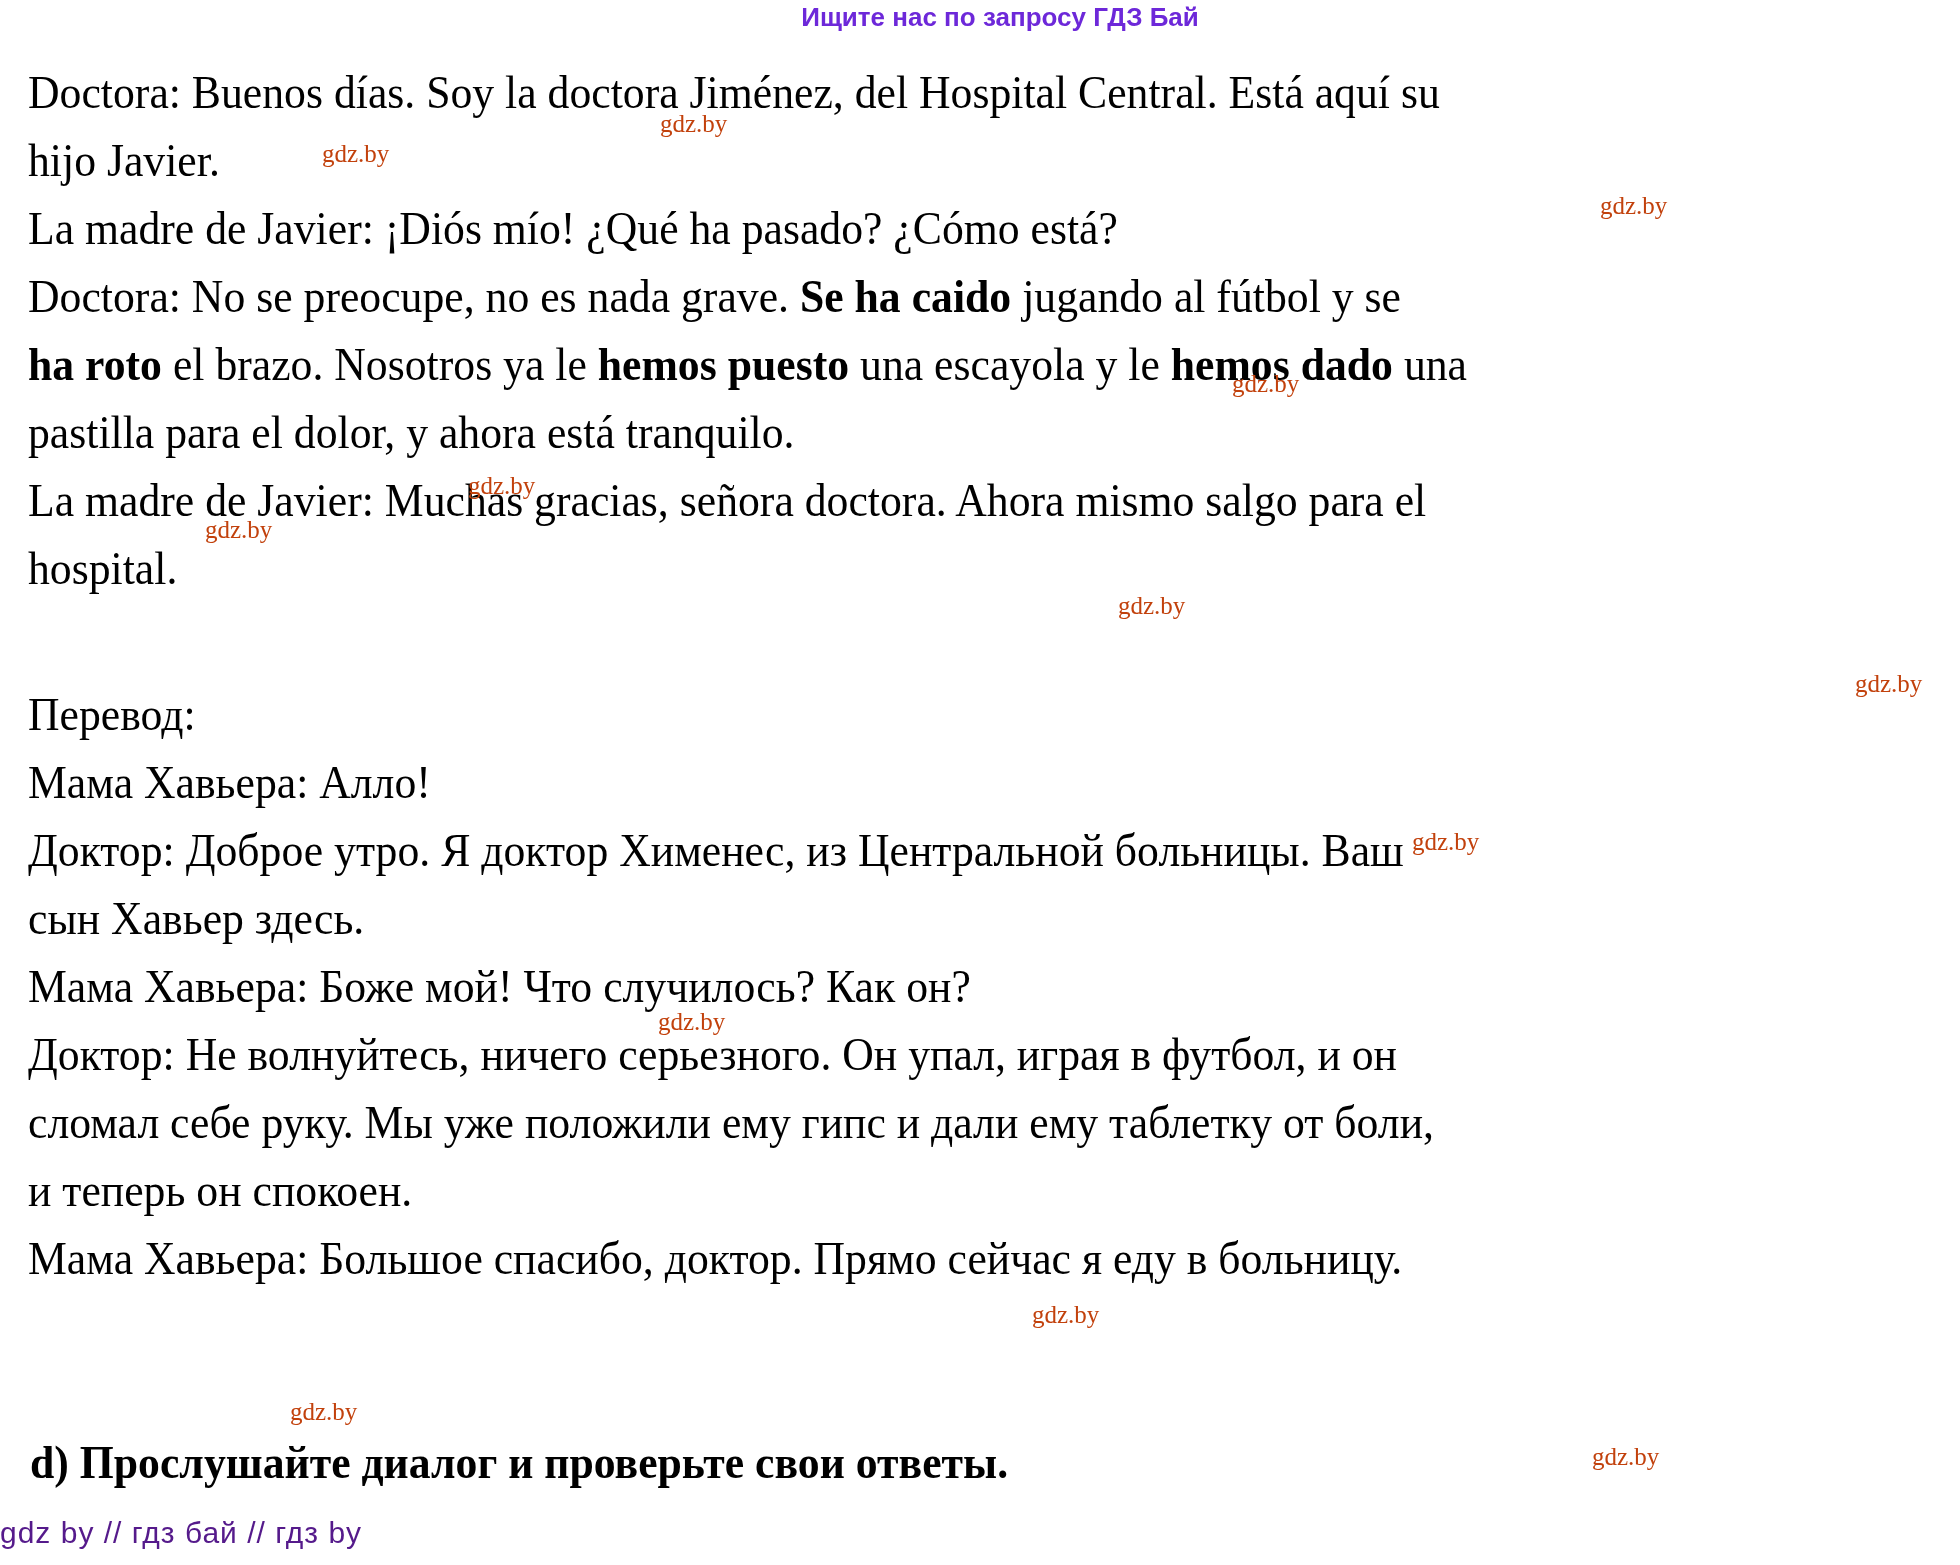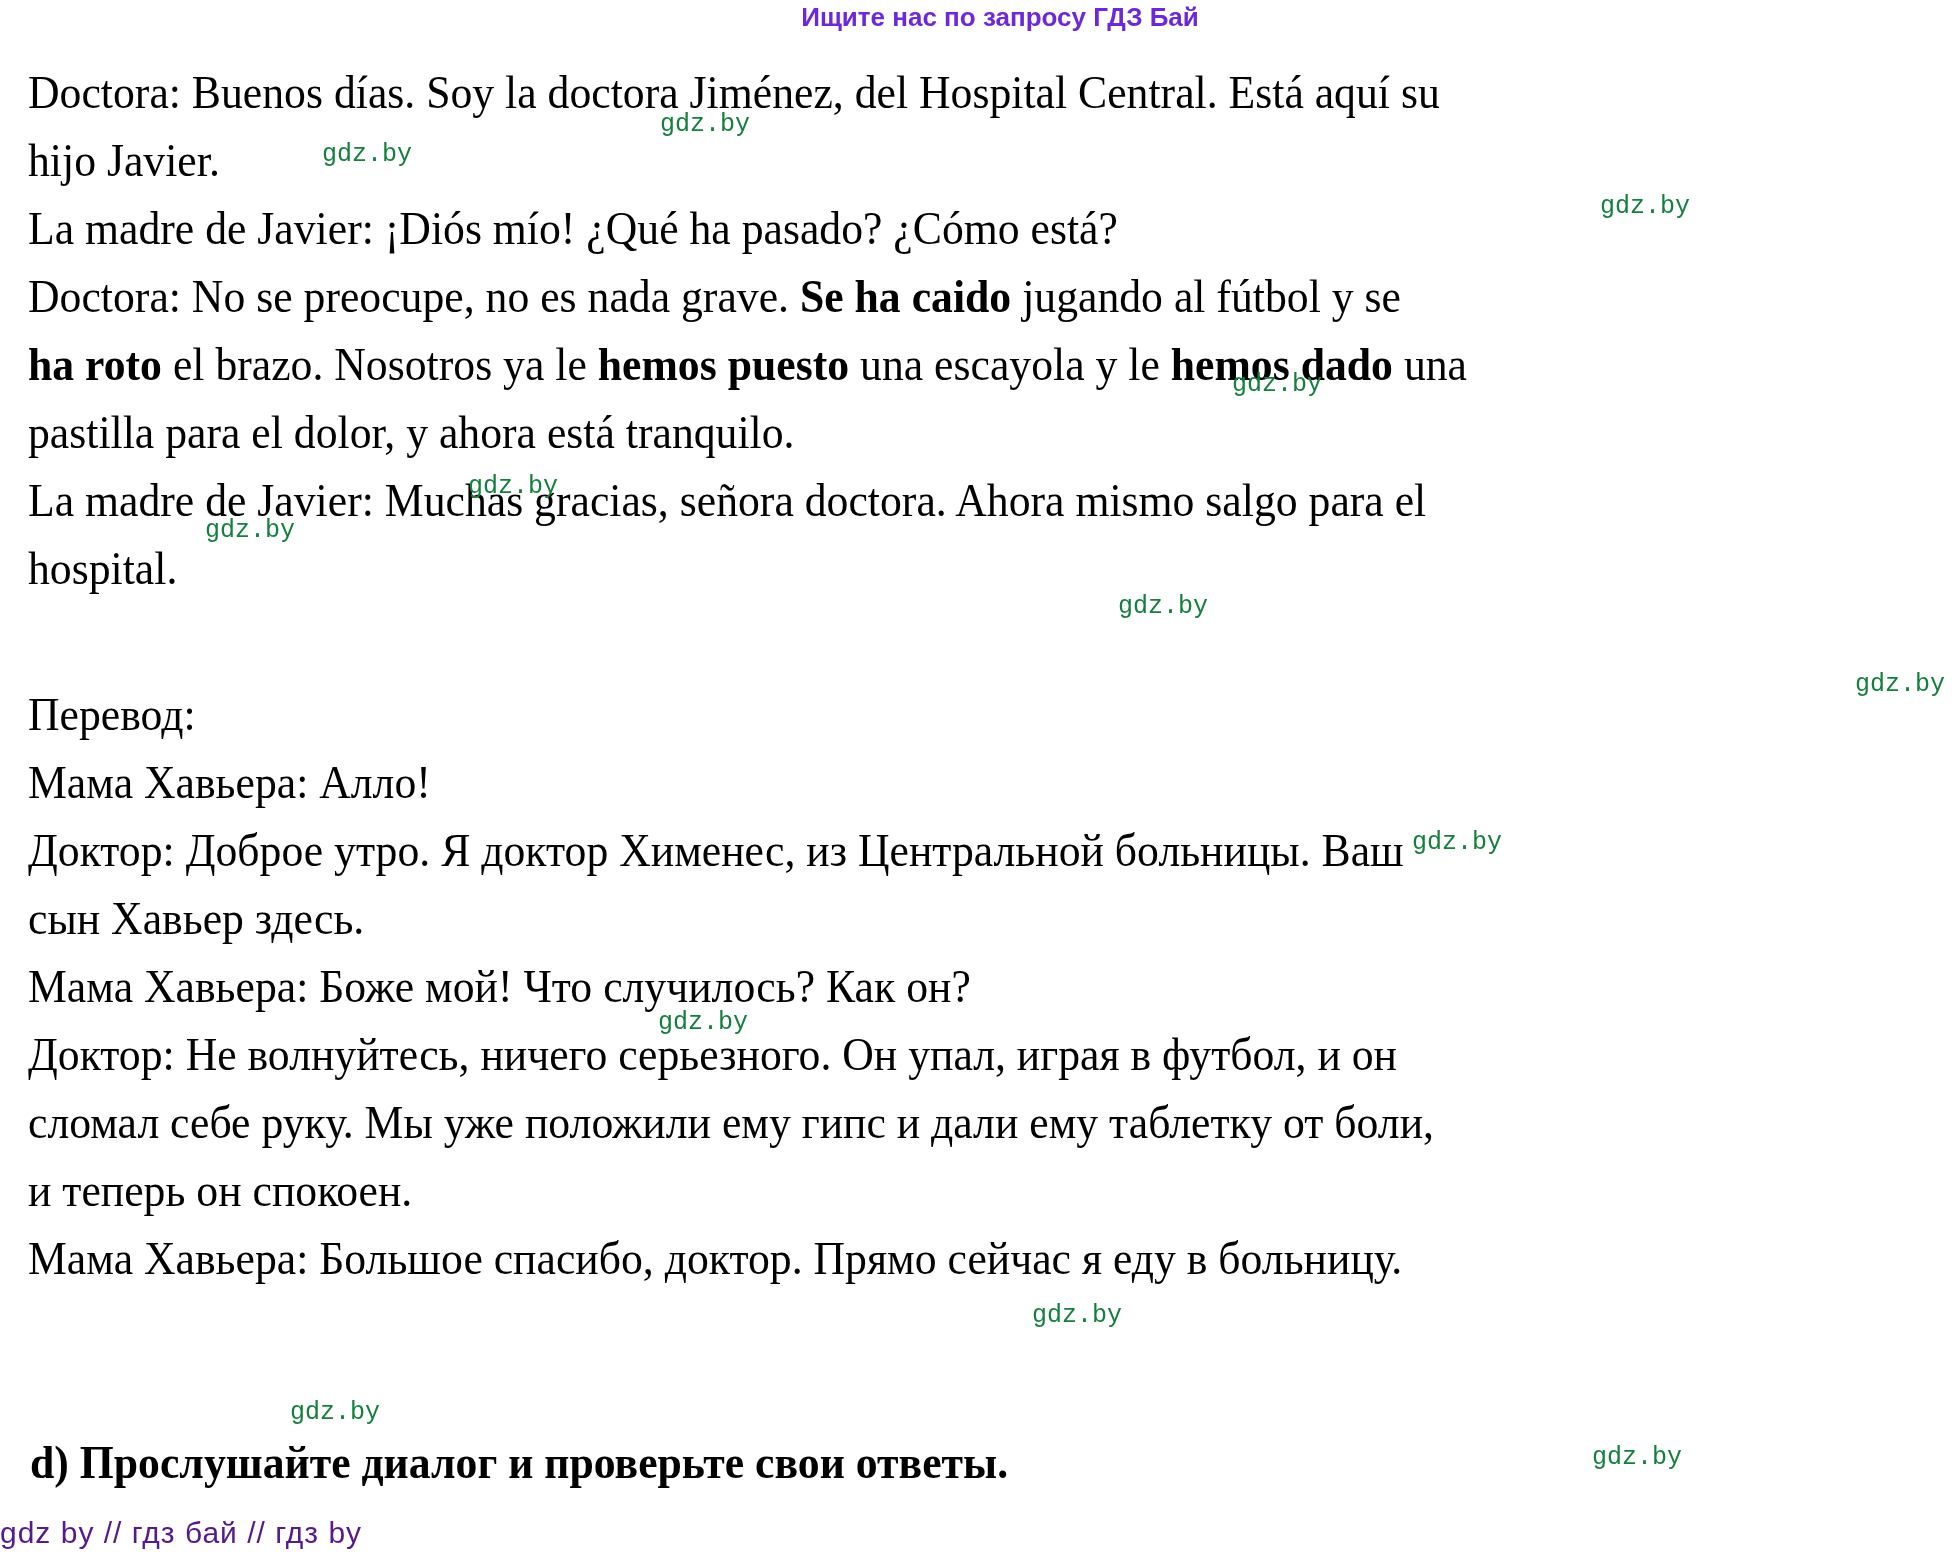--- a/index.html
+++ b/index.html
@@ -88,23 +88,23 @@
     text-align: left;
     font-family: "Liberation Sans", "DejaVu Sans", sans-serif;
     font-size: 30px;
     color: #551a8b;
     letter-spacing: 1px;
   }
 
   
   .wm {
     position: absolute;
-    font-family: Liberation Mono, monospace;
+    font-family: Liberation Serif, serif;
     font-size: 25px;
-    color: #15803d;
+    color: #c2410c;
     white-space: nowrap;
     pointer-events: none;
   }
 </style>
 </head>
 <body>
 
 <div class="top-banner" style="color: #6d28d9; padding-left: 20px;">Ищите нас по запросу ГДЗ Бай</div>
 
 <div class="doc">

